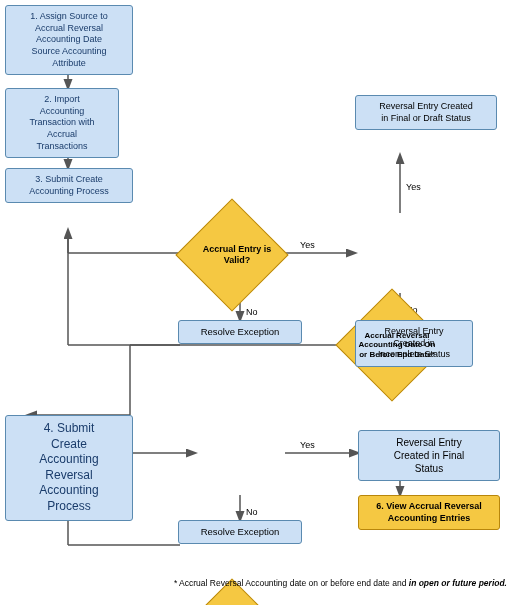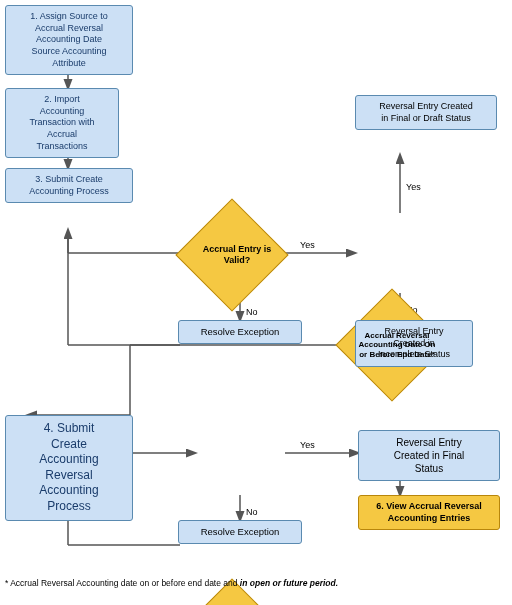--- a/index.html
+++ b/index.html
@@ -207,18 +207,18 @@
     </div>
   </div>
 
   <div class="node" style="left:358px; top:495px; width:142px;">
     <div class="node-rect-orange">
       <span style="font-size:9px; font-weight:bold;">6. View Accrual Reversal Accounting Entries</span>
     </div>
   </div>
 
   <div class="node" style="left:5px; top:578px; width:502px;">
-    <div style="font-size:8.5px; text-align:left;">
+    <div style="font-size:8.5px; text-align:right;">
       <span>* Accrual Reversal Accounting date on or before end date and </span><span style="font-weight:bold; font-style:italic;">in open or future period.</span>
     </div>
   </div>
 
 </div>
 
 </body></html>

